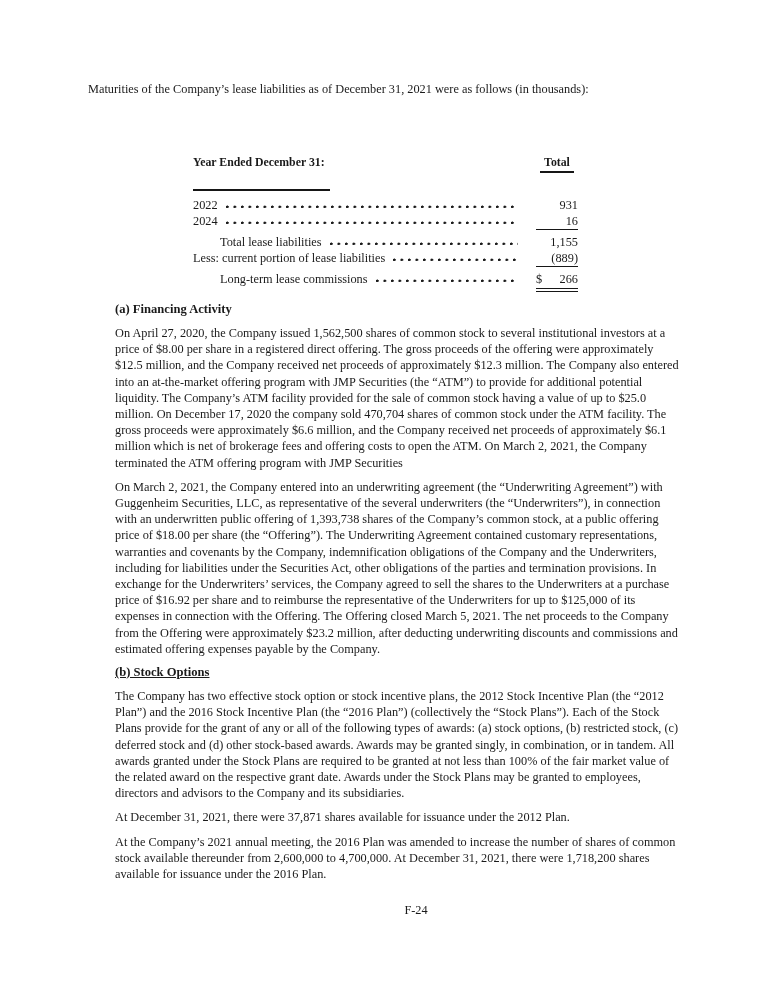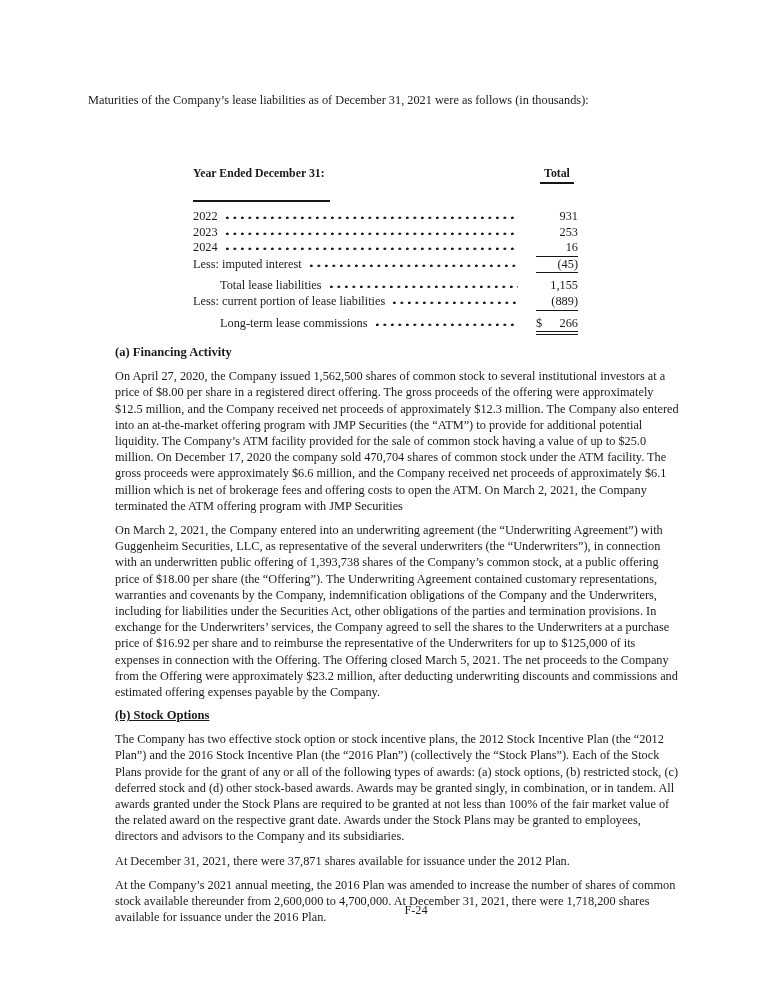--- a/index.html
+++ b/index.html
@@ -8,21 +8,21 @@
     width: 768px;
     height: 1000px;
     background: #ffffff;
     font-family: "Liberation Serif", "DejaVu Serif", serif;
     color: #1a1a1a;
     overflow: hidden;
   }
   .content {
     position: absolute;
     left: 88px;
-    top: 93px;
+    top: 82px;
     width: 600px;
   }
   .intro {
     font-size: 12.3px;
     line-height: 15px;
     margin: 0;
   }
 
   
   .ltable {
@@ -125,38 +125,28 @@
         <span class="spacer"></span>
         <span class="hval-wrap"><span class="hval">Total</span></span>
       </div>
 
       <div class="trow">
         <span class="tlabel">2022</span>
         <span class="leader"></span>
         <span class="tvalue">931</span>
       </div>
 
-      <div class="trow">
-        <span class="tlabel">2023</span>
-        <span class="leader"></span>
-        <span class="tvalue">253</span>
-      </div>
 
       <div class="trow rule">
         <span class="tlabel">2024</span>
         <span class="leader"></span>
         <span class="tvalue">16</span>
       </div>
 
 
-      <div class="trow rule">
-        <span class="tlabel">Less: imputed interest</span>
-        <span class="leader"></span>
-        <span class="tvalue">(45)</span>
-      </div>
 
       <div class="trow indent gap">
         <span class="tlabel">Total lease liabilities</span>
         <span class="leader"></span>
         <span class="tvalue">1,155</span>
       </div>
 
       <div class="trow rule">
         <span class="tlabel">Less: current portion of lease liabilities</span>
         <span class="leader"></span>

